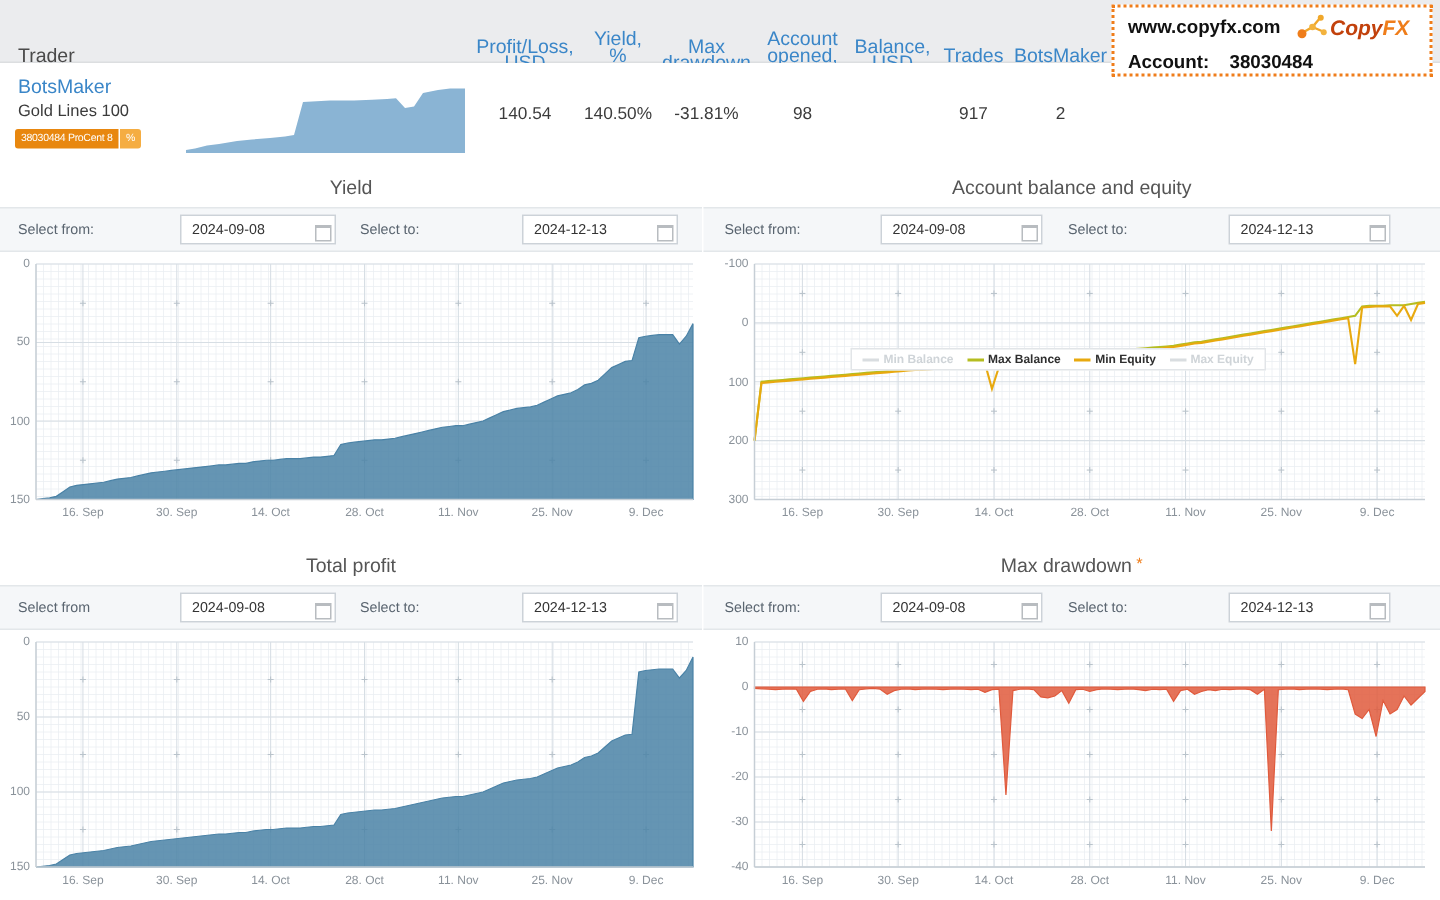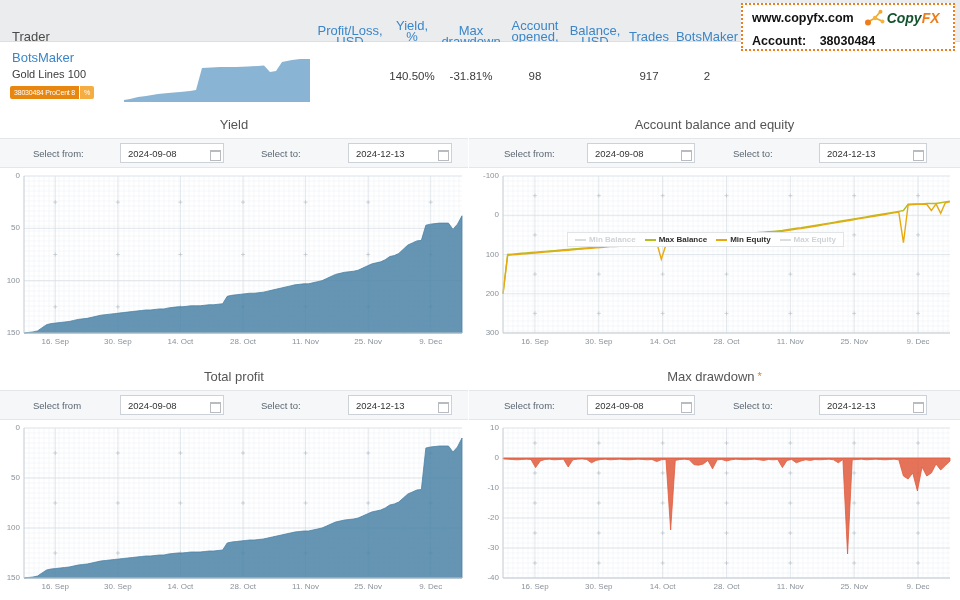--- a/index.html
+++ b/index.html
@@ -59,38 +59,38 @@
     position: absolute; left: 741px; top: 3px; width: 214px; height: 48px;
     border: 2px dotted #ef7d1a; background: #fff;
     display: flex; flex-direction: column; justify-content: center;
     padding-left: 9px;
   }
   .copyfx-row1 { display: flex; align-items: center; height: 22px; }
   .copyfx-url { font-size: 12.5px; font-weight: bold; color: #111; }
   .copyfx-logo { display: flex; align-items: center; margin-left: 10px; }
   .copyfx-mark { width: 22px; height: 18px; }
   .copyfx-word { font-size: 14px; font-weight: bold; font-style: italic; margin-left: 1px; }
-  .cw-copy { color: #14532d; }
+  .cw-copy { color: #c2410c; }
   .cw-fx { color: #ef7d1a; }
   .copyfx-row2 { margin-top: 5px; font-size: 12.5px; font-weight: bold; color: #111; }
   .copyfx-row2 .acct-num { margin-left: 10px; }
 
   
   .panel { position: absolute; background: #fff; }
   .panel-title {
     height: 28px; display: flex; align-items: center; justify-content: center;
     font-size: 13px; color: #555; background: #fff;
   }
   .panel-title .star { color: #ef7d1a; font-size: 11px; margin-left: 3px; }
   .date-bar {
     height: 30px; background: #f5f7f9; border-top: 1px solid #e3e7ea;
     border-bottom: 1px solid #e3e7ea;
     display: flex; align-items: center; position: relative;
   }
-  .date-label { font-size: 9.5px; color: #5a6570; margin-left: 21px; }
+  .date-label { font-size: 9.5px; color: #5a6570; }
   .date-input {
     position: absolute; height: 20px; background: #fff;
     border: 1px solid #ccd2d8; display: flex; align-items: center;
     padding: 0 4px 0 7px; font-size: 9.5px; color: #333;
   }
   .date-input .val { flex: 1; }
   .cal-icon { width: 9px; height: 9px; position: relative; opacity: .55; }
   .cal-icon:before {
     content: ""; position: absolute; left: 0; top: 1px; width: 9px; height: 8px;
     border: 1px solid #7d858d; border-top: 2px solid #7d858d;
@@ -166,20 +166,21 @@
         <span class="badge-acct">38030484 ProCent 8</span>
         <span class="badge-pct">%</span>
       </div>
 
       <div class="sparkline">
         <svg width="186" height="52" viewBox="0 0 186 52" preserveAspectRatio="none">
           <path d="M0,50 L6,49 L14,47 L22,46 L34,44 L44,43 L56,42 L66,41 L72,40 L78,18 L96,17 L112,17 L124,16.5 L134,16 L140,15.5 L146,22 L152,21 L158,12 L168,10 L176,9 L186,9 L186,52 L0,52 Z" fill="#8ab4d4"></path>
         </svg>
       </div>
 
+      <div class="td" style="left:310px; width:80px;">140.54</div>
       <div class="td" style="left:388px; width:48px;">140.50%</div>
       <div class="td" style="left:440px; width:62px;">-31.81%</div>
       <div class="td" style="left:502px; width:66px;">98</div>
       <div class="td" style="left:622px; width:54px;">917</div>
       <div class="td" style="left:676px; width:62px;">2</div>
     </div>
   </div>
 
   <div class="copyfx-box">
     <div class="copyfx-row1">

